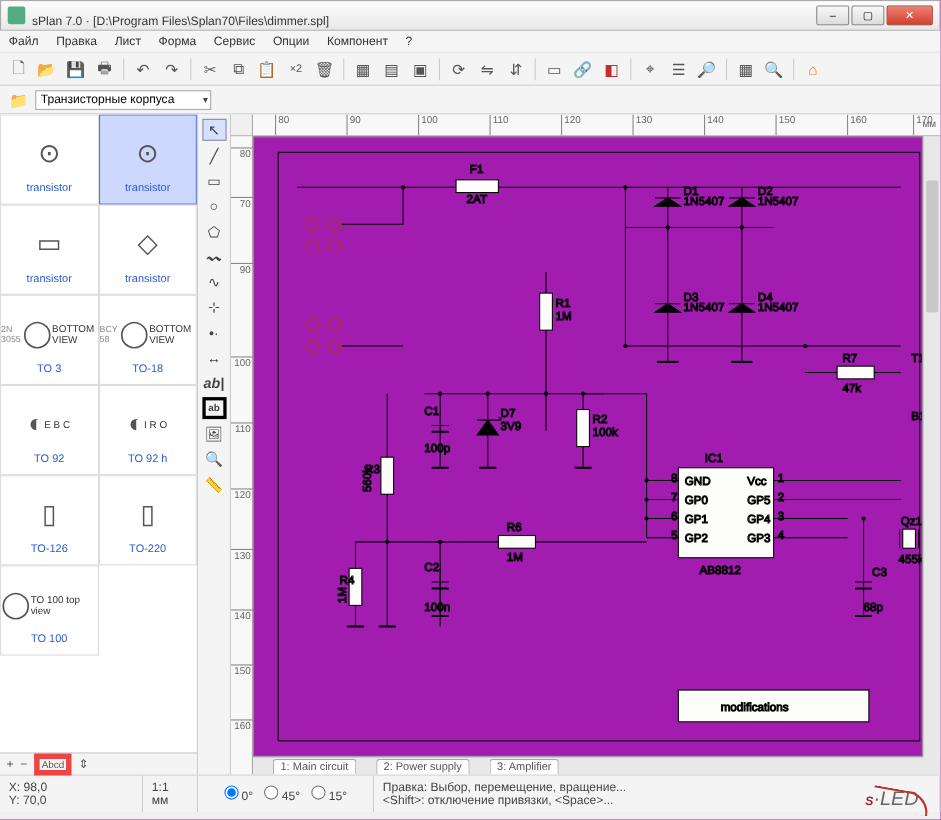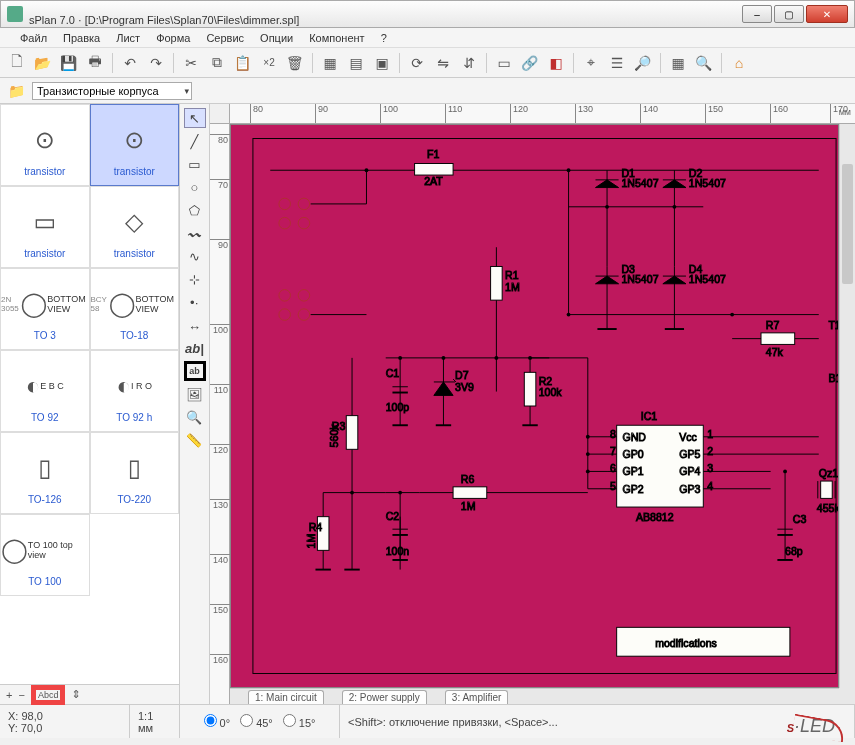--- a/index.html
+++ b/index.html
@@ -5,21 +5,21 @@
 * { margin: 0; padding: 0; box-sizing: border-box; font-family: Tahoma, sans-serif; font-size: 11px; }
 body { width: 855px; height: 745px; background: #f0f0f0; overflow: hidden; position: relative; }
 
 .titlebar { height: 28px; background: linear-gradient(#fdfdfd, #e8e8e8); border: 1px solid #aaa; display: flex; align-items: center; padding: 0 6px; }
 .titlebar .icon { width: 16px; height: 16px; margin-right: 6px; background: #5a8; border-radius: 2px; }
 .titlebar .title { flex: 1; color: #333; margin-top: 12px; }
 .winbtns { display: flex; gap: 2px; }
 .winbtn { width: 30px; height: 18px; border: 1px solid #888; background: linear-gradient(#f8f8f8,#ddd); border-radius: 2px; display: flex; align-items: center; justify-content: center; font-size: 10px; }
 .winbtn.close { background: linear-gradient(#f08070,#d04030); color: #fff; border-color: #a03020; width: 42px; }
 
-.menubar { height: 20px; background: #f5f5f5; display: flex; align-items: center; padding: 0 20px; gap: 16px; border-bottom: 1px solid #ddd; }
+.menubar { height: 20px; background: #f5f5f5; display: flex; align-items: center; padding: 0 8px; gap: 16px; border-bottom: 1px solid #ddd; }
 .menubar span { color: #333; cursor: default; }
 
 .toolbar1 { height: 30px; background: #f4f4f4; border-bottom: 1px solid #ccc; display: flex; align-items: center; padding: 0 6px; gap: 4px; }
 .tbtn { width: 22px; height: 22px; display: flex; align-items: center; justify-content: center; border: 1px solid transparent; color: #555; font-size: 14px; }
 .tsep { width: 1px; height: 20px; background: #ccc; margin: 0 2px; }
 
 .libbar { height: 26px; background: #f4f4f4; border-bottom: 1px solid #ccc; display: flex; align-items: center; padding: 0 6px; gap: 4px; }
 .libsel { flex: 0 0 auto; border: 1px solid #aaa; background: #fff; padding: 1px 18px 1px 4px; position: relative; height: 18px; display: flex; align-items: center; width: 160px; }
 .libsel::after { content: "▾"; position: absolute; right: 2px; font-size: 9px; color: #444; }
 
@@ -36,21 +36,21 @@
 .tools { width: 30px; background: #f4f4f4; border-right: 1px solid #ccc; display: flex; flex-direction: column; align-items: center; padding-top: 4px; gap: 3px; }
 .tool { width: 22px; height: 20px; display: flex; align-items: center; justify-content: center; color: #444; font-size: 13px; border: 1px solid transparent; }
 .tool.sel { border: 1px solid #88a; background: #d8e0ff; }
 
 .canvas-wrap { flex: 1; position: relative; background: #e8e8e8; overflow: hidden; }
 .ruler-h { position: absolute; left: 20px; top: 0; right: 0; height: 20px; background: #f8f8f8; border-bottom: 1px solid #aaa; overflow: hidden; }
 .ruler-h .tick { position: absolute; top: 0; height: 20px; border-left: 1px solid #888; font-size: 9px; padding-left: 2px; color: #666; }
 .ruler-v { position: absolute; left: 0; top: 20px; width: 20px; bottom: 0; background: #f8f8f8; border-right: 1px solid #aaa; }
 .ruler-v .tick { position: absolute; left: 0; width: 20px; border-top: 1px solid #888; font-size: 9px; color: #666; text-align: right; padding-right: 2px; }
 .ruler-corner { position: absolute; left: 0; top: 0; width: 20px; height: 20px; background: #f0f0f0; border-right: 1px solid #aaa; border-bottom: 1px solid #aaa; }
-.canvas { position: absolute; left: 20px; top: 20px; right: 16px; bottom: 16px; background: #be185d; border: 1px solid #888; overflow: hidden; padding-left: 20px; }
+.canvas { position: absolute; left: 20px; top: 20px; right: 16px; bottom: 16px; background: #a21caf; border: 1px solid #888; overflow: hidden; padding-left: 20px; }
 .canvas svg { width: 100%; height: 100%; }
 .scroll-v { position: absolute; right: 0; top: 20px; width: 16px; bottom: 16px; background: #e8e8e8; border-left: 1px solid #ccc; }
 .scroll-v .thumb { position: absolute; left: 2px; right: 2px; top: 40px; height: 120px; background: #c8c8c8; border-radius: 2px; }
 .scroll-h { position: absolute; left: 20px; right: 16px; bottom: 0; height: 16px; background: #e8e8e8; border-top: 1px solid #ccc; display: flex; align-items: center; }
 .tab { background: #fdfdfd; border: 1px solid #aaa; border-bottom: none; border-radius: 3px 3px 0 0; padding: 1px 6px; font-size: 10px; margin-left: 18px; color: #555; }
 
 .sidefoot { width: 180px; height: 20px; background: #f4f4f4; border-top: 1px solid #ccc; border-right: 1px solid #ccc; display: flex; align-items: center; gap: 6px; padding: 0 6px; font-size: 12px; color: #555; }
 
 .status { height: 34px; background: #f4f4f4; border-top: 1px solid #ccc; display: flex; }
 .status .cell { border-right: 1px solid #ccc; padding: 2px 8px; font-size: 10px; color: #444; display: flex; flex-direction: column; justify-content: center; }
@@ -478,17 +478,18 @@
   <div class="cell" style="width:50px">
     <span>1:1</span>
     <span>мм</span>
   </div>
   <div class="cell" style="width:160px;flex-direction:row;gap:10px;align-items:center" id="rot">
       <label><input type="radio" checked="" style=""> 0°</label>
       <label><input type="radio" style=""> 45°</label>
       <label><input type="radio" style=""> 15°</label>
     </div>
   <div class="cell" style="flex:1">
+    <span>Правка: Выбор, перемещение, вращение...</span>
     <span>&lt;Shift&gt;: отключение привязки, &lt;Space&gt;...</span>
   </div>
 </div>
 
 <div class="logo"><span class="s">S</span>·LED</div>
 
 </body></html>

